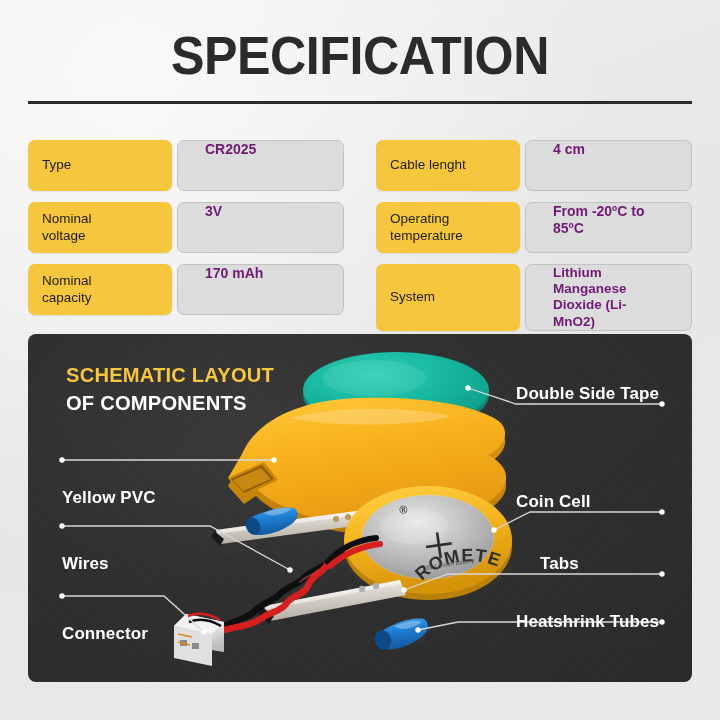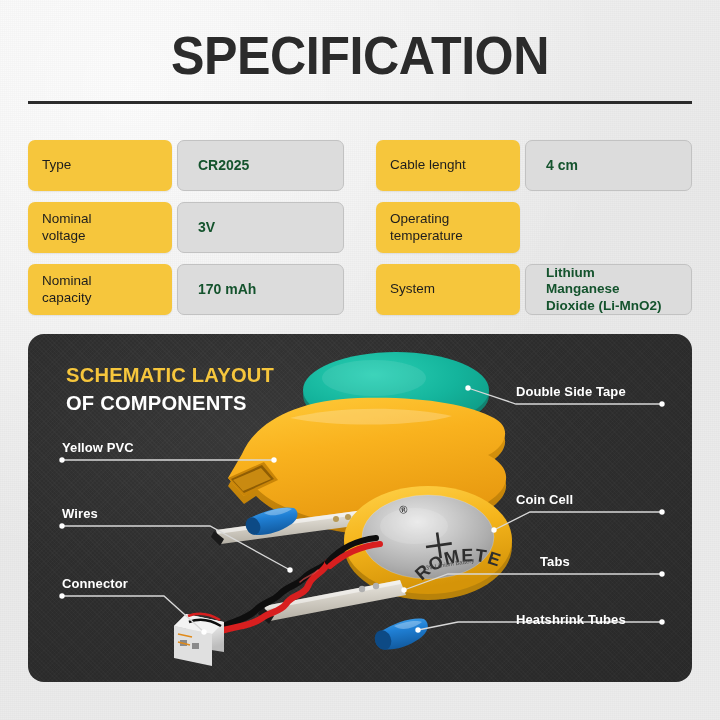--- a/index.html
+++ b/index.html
@@ -88,37 +88,36 @@
     font-size: 13.5px;
     color: #1d1d1d;
     line-height: 1.22;
     box-shadow: 0 1px 2px rgba(0,0,0,0.07);
   }
   .spec-value {
     background: #dcdcdc;
     border: 1px solid #c2c2c2;
     border-radius: 7px;
     display: flex;
-    align-items: center;
-    padding: 0 20px;
+    padding: 0 27px;
     font-size: 14px;
     font-weight: bold;
-    color: #14532d;
+    color: #701a75;
     line-height: 1.2;
   }
   .spec-value.two-line { font-size: 13.5px; }
 
   
   .schematic {
     position: absolute;
     left: 28px;
     top: 334px;
     width: 664px;
     height: 348px;
-    border-radius: 16px;
+    border-radius: 8px;
     background:
       radial-gradient(ellipse at 35% 30%, #3b3b3b 0%, #303030 45%, #2a2a2a 100%);
     overflow: hidden;
   }
   .schematic::after {
     content: "";
     position: absolute;
     inset: 0;
     pointer-events: none;
     opacity: 0.5;
@@ -151,27 +150,27 @@
     transform: scaleX(0.96);
     transform-origin: left center;
     display: block;
     margin-top: 4px;
   }
 
   
   .callout {
     position: absolute;
     z-index: 7;
-    font-size: 13px;
+    font-size: 17px;
     font-weight: bold;
     color: #ffffff;
     white-space: nowrap;
     letter-spacing: 0.1px;
   }
-  .callout.left  { text-align: center; }
+  .callout.left  { text-align: center; margin-top: 48px; }
   .callout.right { text-align: left; }
 
   
   .art {
     position: absolute;
     inset: 0;
     z-index: 4;
   }
   .leader {
     position: absolute;
@@ -221,20 +220,23 @@
       <span>3V</span>
     </div>
   </div>
 
   <div class="spec-row">
     <div class="spec-label">
       <span>
         <span>Operating</span><br>
         <span>temperature</span>
       </span>
+    </div>
+    <div class="spec-value">
+      <span>From -20ºC to 85ºC</span>
     </div>
   </div>
 
   <div class="spec-row">
     <div class="spec-label">
       <span>
         <span>Nominal</span><br>
         <span>capacity</span>
       </span>
     </div>

